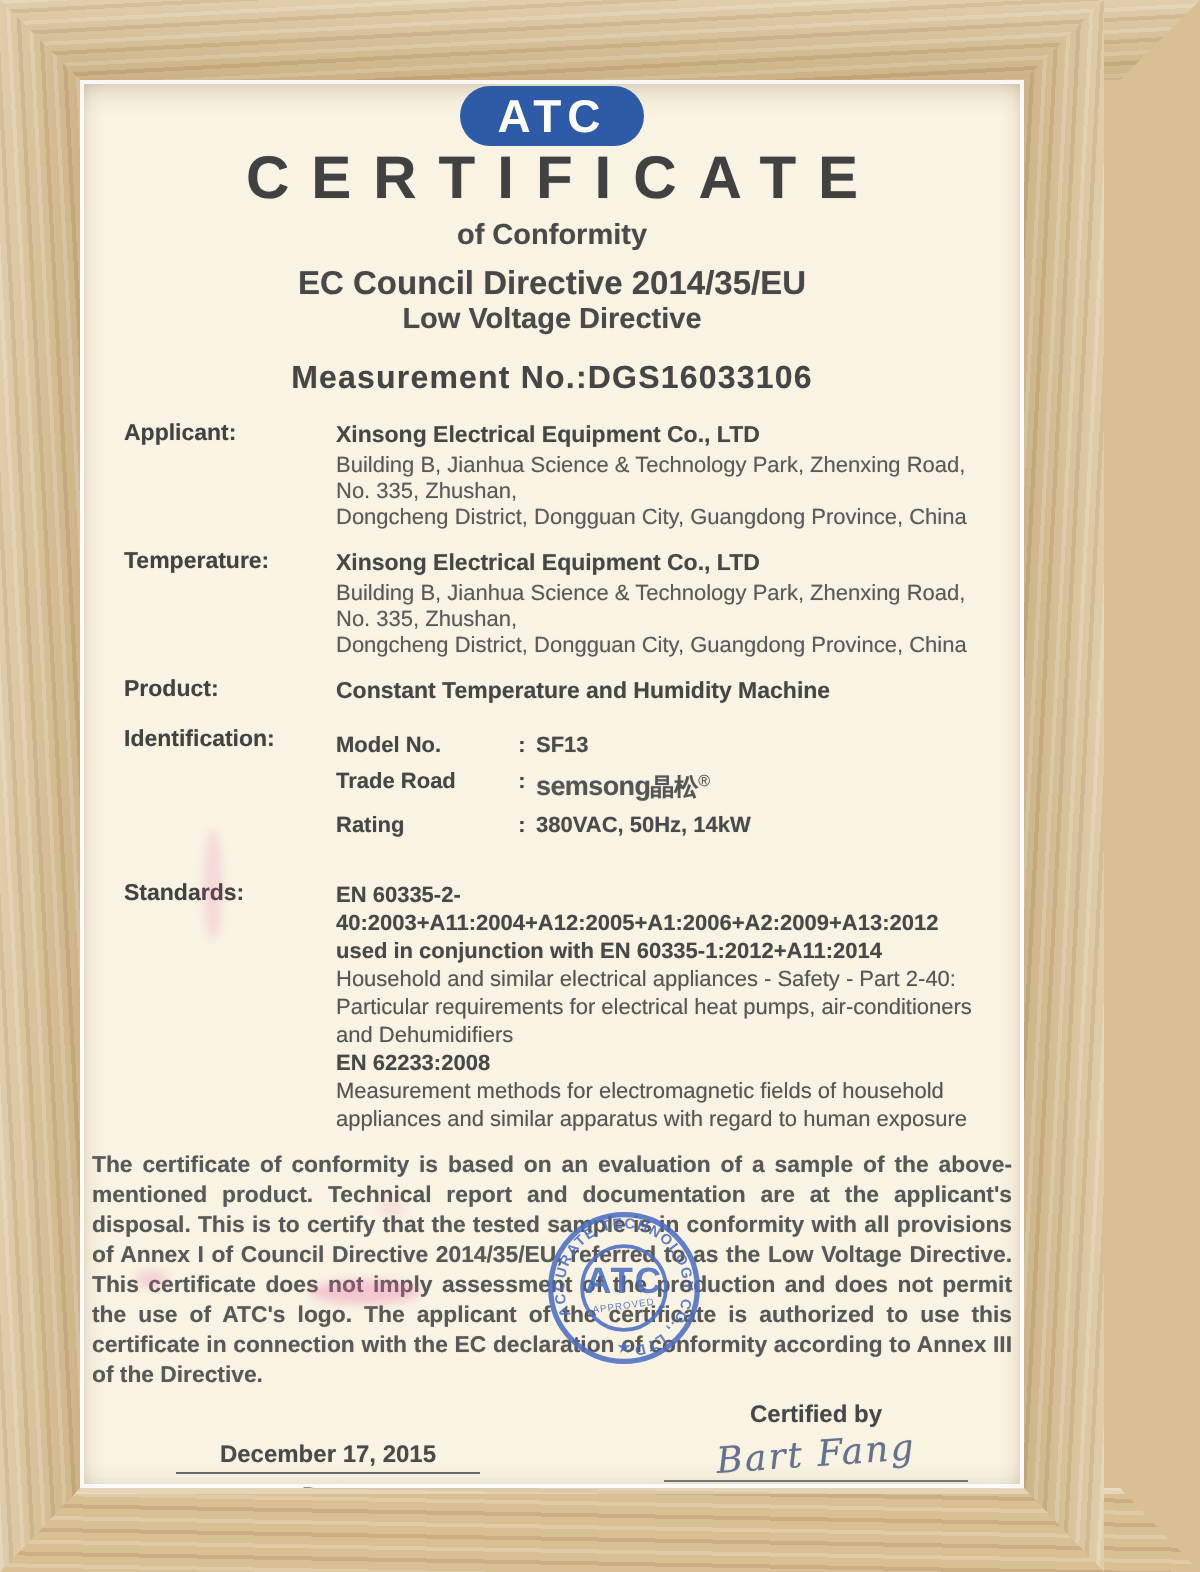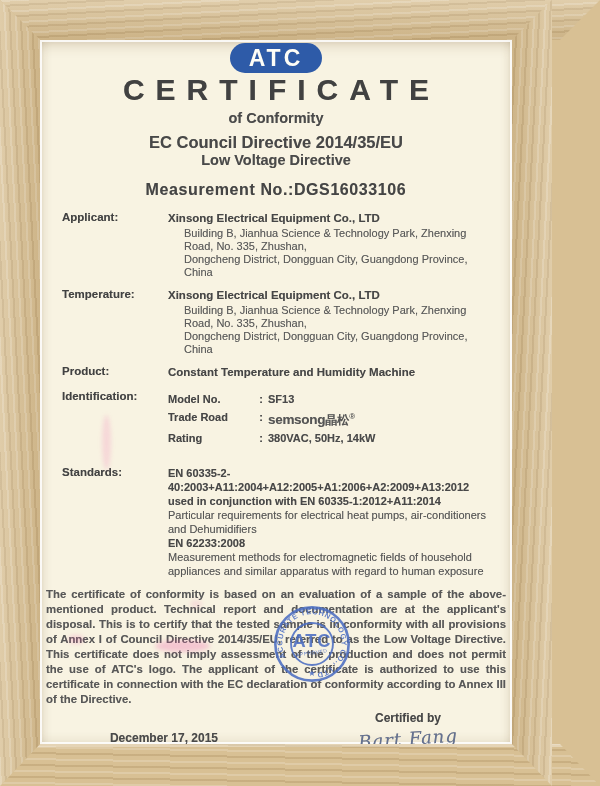--- a/index.html
+++ b/index.html
@@ -42,21 +42,21 @@
   .subtitle{font-size:14.5px;font-weight:bold;margin-top:4px;color:#4a4a4a;}
   .directive1{font-size:16.5px;font-weight:bold;margin-top:7px;line-height:19px;color:#484848;}
   .directive2{font-size:14.5px;font-weight:bold;line-height:17px;color:#4a4a4a;}
   .registration{font-size:16px;font-weight:bold;margin-top:11px;line-height:19px;letter-spacing:.6px;color:#454545;}
 
   
   .sections{margin-top:12px;font-size:11px;}
   .sec-row{display:grid;grid-template-columns:106px 1fr;margin-bottom:9px;}
   .sec-label{font-weight:bold;font-size:11.5px;color:#424242;}
   .sec-name{font-weight:bold;font-size:11.5px;line-height:14px;color:#464646;}
-  .sec-addr{font-size:11px;line-height:13px;color:#5a5a5a;margin-top:2px;margin-left:16px;}
+  .sec-addr{font-size:11px;line-height:13px;color:#5a5a5a;margin-top:2px;}
   .sec-product{margin-bottom:11px;}
   .id-grid{display:grid;grid-template-columns:86px 14px 1fr;line-height:18px;}
   .id-key{font-weight:bold;color:#464646;}
   .id-colon{font-weight:bold;color:#464646;text-align:center;}
   .id-val{font-weight:bold;color:#4a4a4a;}
   .trade-brand{font-weight:bold;font-size:13.5px;letter-spacing:-.3px;color:#555;}
   .trade-cjk{font-weight:bold;font-size:12px;color:#555;}
   .trade-reg{font-size:8px;vertical-align:super;color:#555;}
   .std-lines{line-height:14px;color:#565656;}
   .std-b{font-weight:bold;color:#484848;}
@@ -161,20 +161,21 @@
               <span class="id-colon">:</span>
               <span class="id-val">380VAC, 50Hz, 14kW</span>
             </div>
           </div>
         </div>
 
         <div class="sec-row">
           <div class="sec-label">Standards:</div>
           <div class="std-lines">
             <div class="std-b">EN 60335-2-40:2003+A11:2004+A12:2005+A1:2006+A2:2009+A13:2012 used in conjunction with EN 60335-1:2012+A11:2014</div>
+            <div>Household and similar electrical appliances - Safety - Part 2-40:</div>
             <div>Particular requirements for electrical heat pumps, air-conditioners and Dehumidifiers</div>
             <div class="std-b">EN 62233:2008</div>
             <div>Measurement methods for electromagnetic fields of household appliances and similar apparatus with regard to human exposure</div>
           </div>
         </div>
       </div>
 
       <div class="statement">The certificate of conformity is based on an evaluation of a sample of the above-mentioned product. Technical report and documentation are at the applicant's disposal. This is to certify that the tested sample is in conformity with all provisions of Annex I of Council Directive 2014/35/EU, referred to as the Low Voltage Directive. This certificate does not imply assessment of the production and does not permit the use of ATC's logo. The applicant of the certificate is authorized to use this certificate in connection with the EC declaration of conformity according to Annex III of the Directive.</div>
 
       <div class="signoff">

